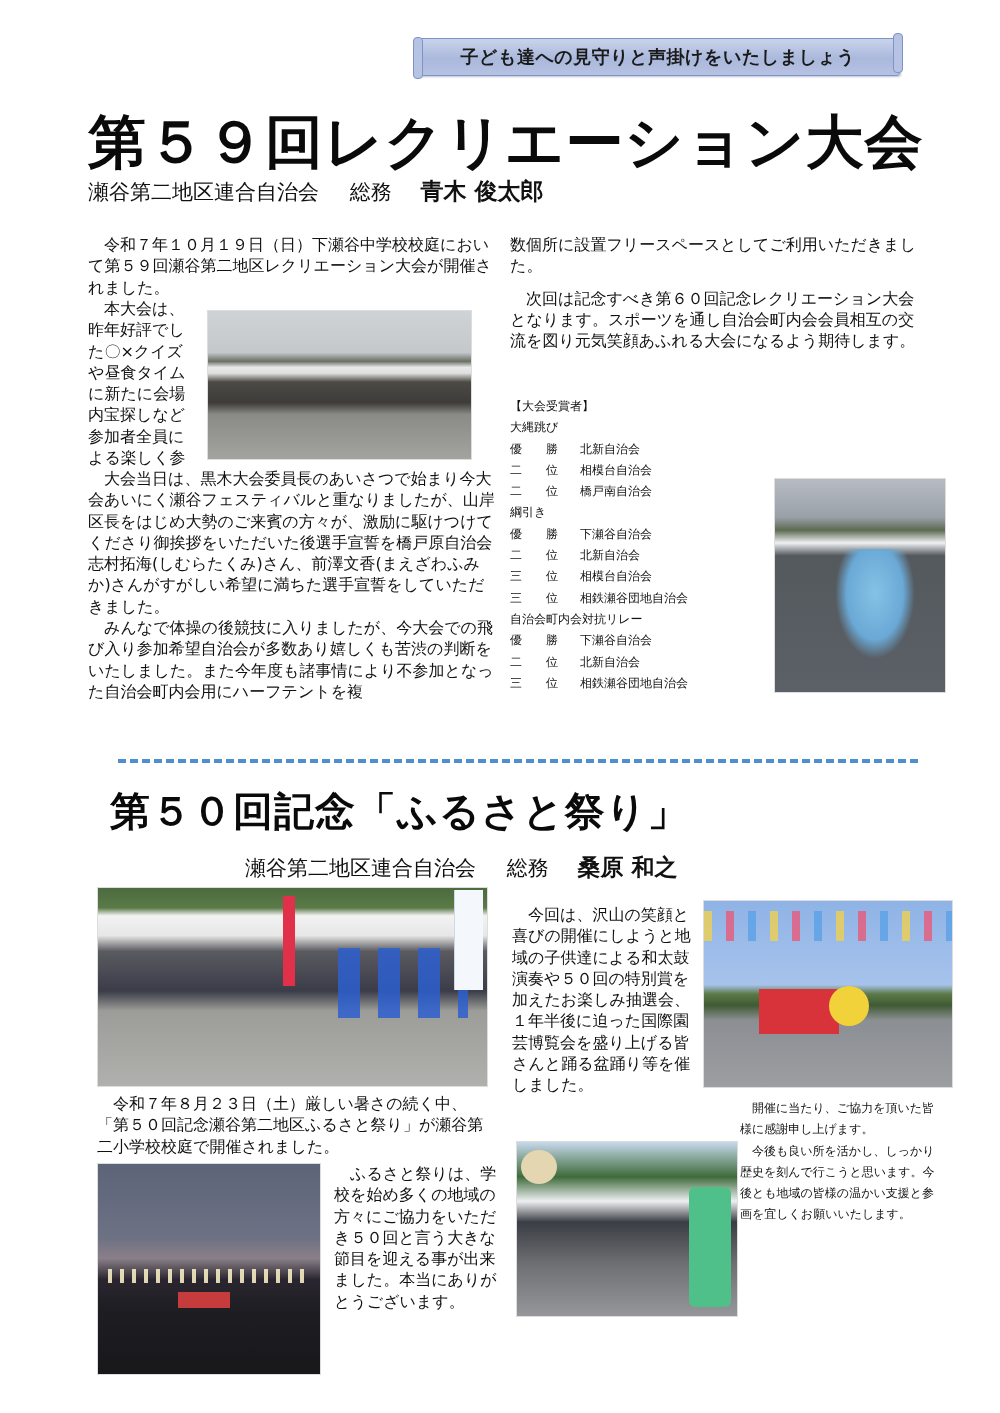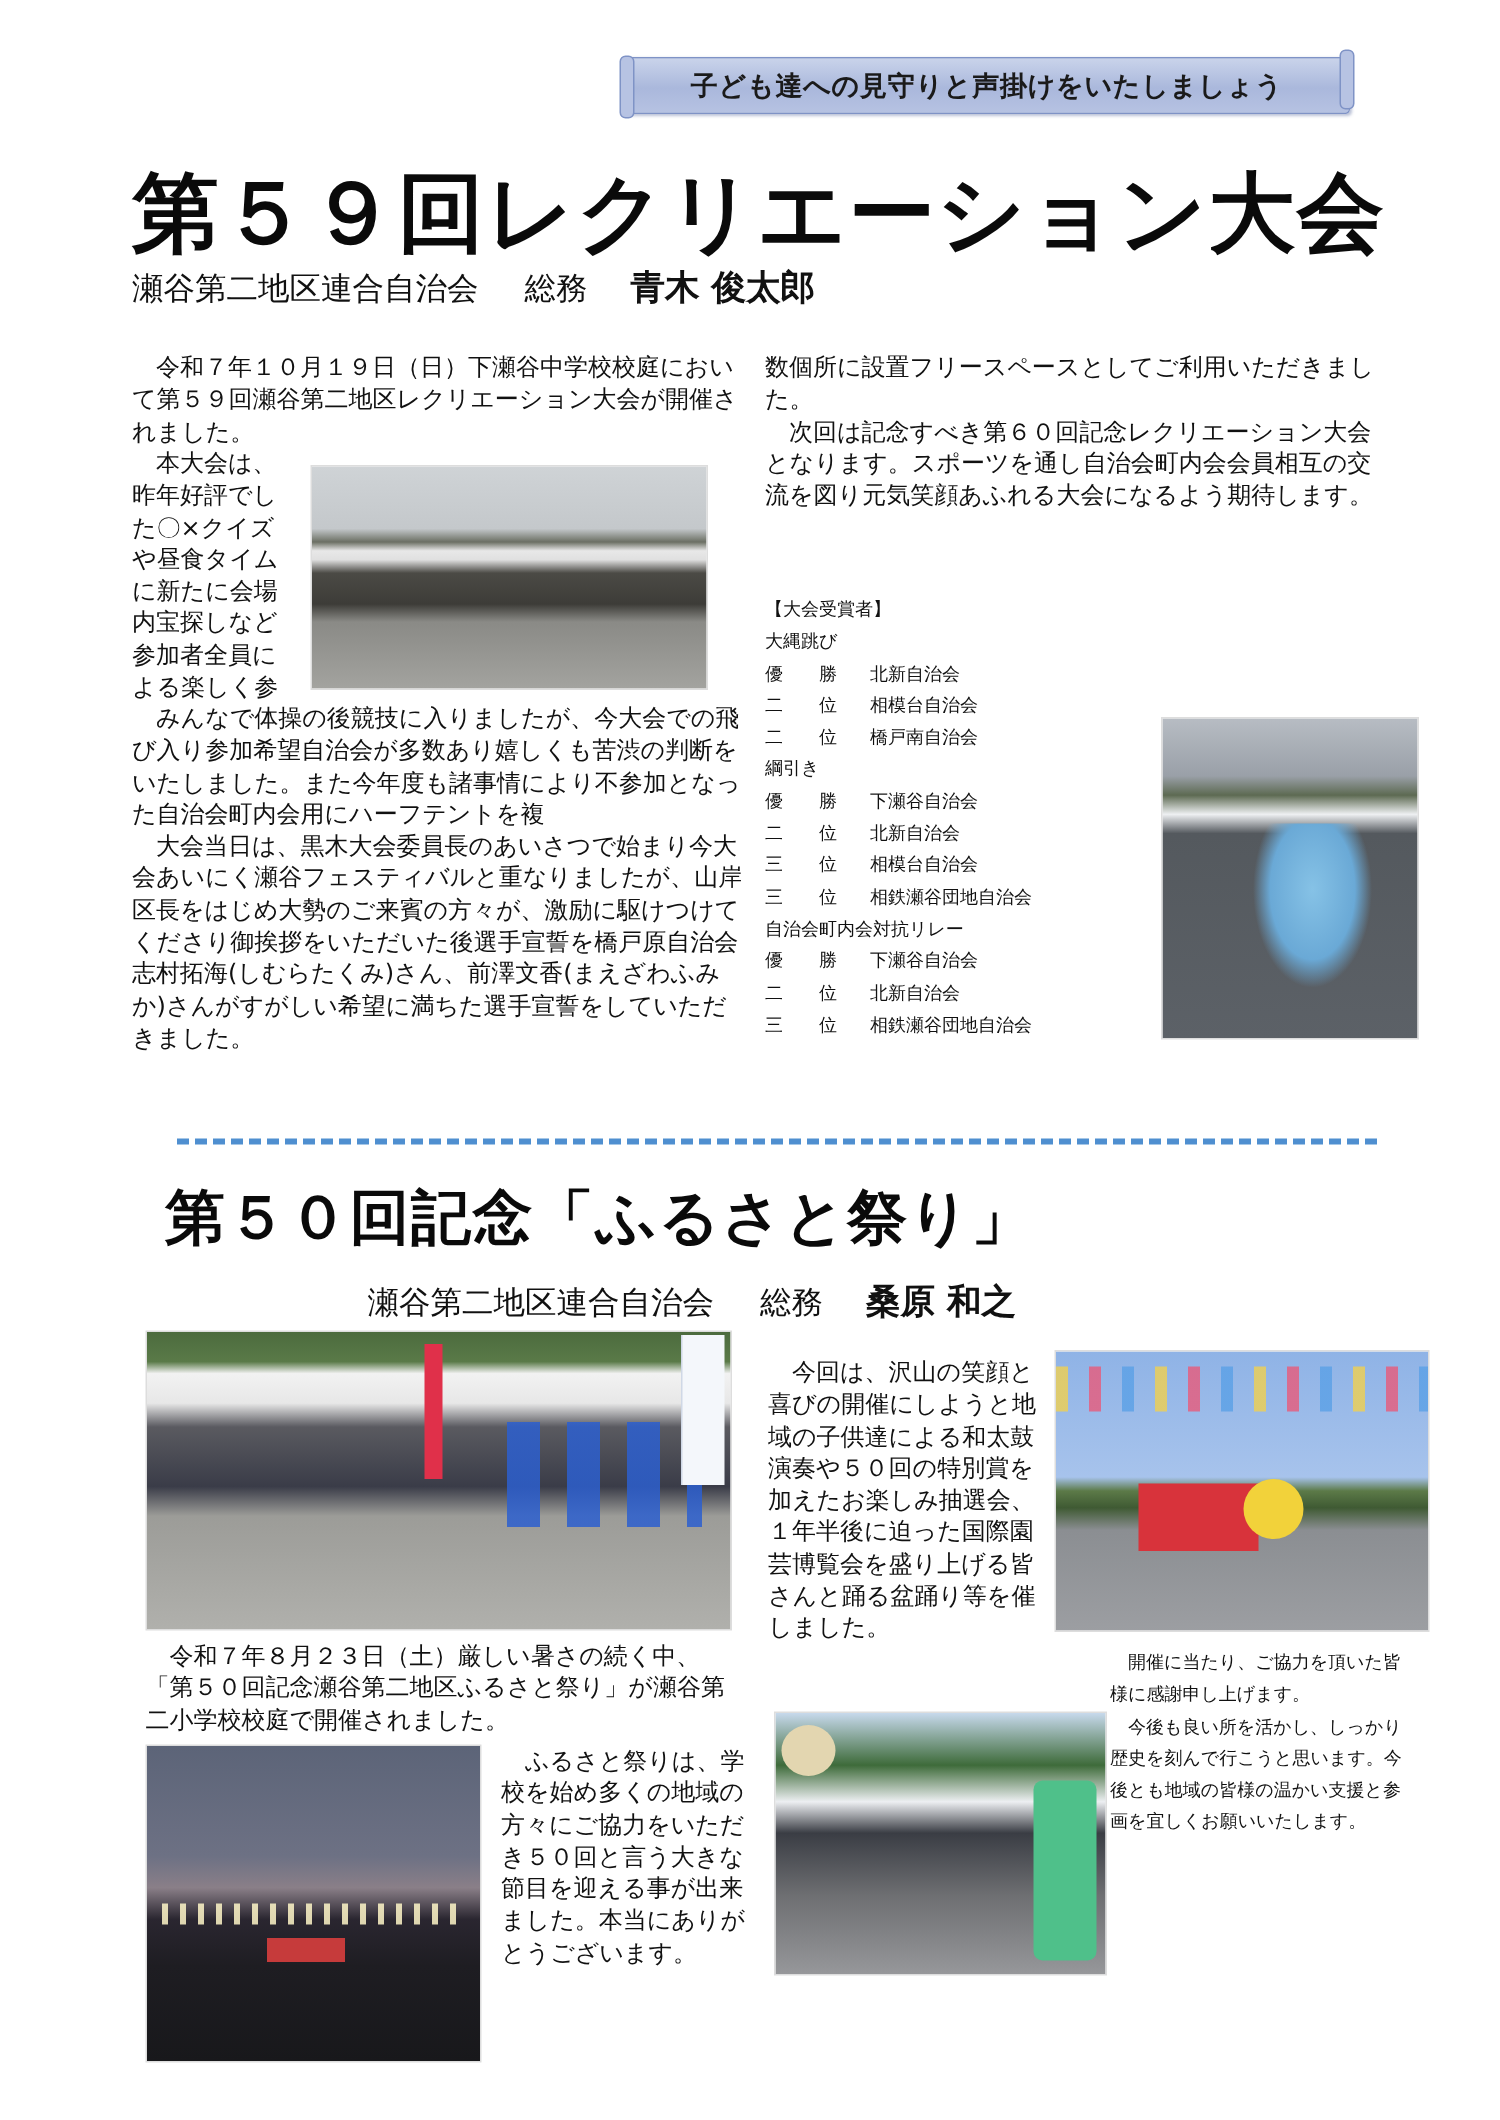--- a/index.html
+++ b/index.html
@@ -126,26 +126,26 @@
   <div>や昼食タイム</div>
   <div>に新たに会場</div>
   <div>内宝探しなど</div>
   <div>参加者全員に</div>
   <div>よる楽しく参</div>
 </div>
 
 <div class="abs photo photo1" title="運動会会場の様子"></div>
 
 <div class="abs body-text col-left-rest">
+  <p class="para indent">大会当日は、黒木大会委員長のあいさつで始まり今大会あいにく瀬谷フェスティバルと重なりましたが、山岸区長をはじめ大勢のご来賓の方々が、激励に駆けつけてくださり御挨拶をいただいた後選手宣誓を橋戸原自治会志村拓海(しむらたくみ)さん、前澤文香(まえざわふみか)さんがすがしい希望に満ちた選手宣誓をしていただきました。</p>
   <p class="para indent">みんなで体操の後競技に入りましたが、今大会での飛び入り参加希望自治会が多数あり嬉しくも苦渋の判断をいたしました。また今年度も諸事情により不参加となった自治会町内会用にハーフテントを複</p>
-  <p class="para indent">大会当日は、黒木大会委員長のあいさつで始まり今大会あいにく瀬谷フェスティバルと重なりましたが、山岸区長をはじめ大勢のご来賓の方々が、激励に駆けつけてくださり御挨拶をいただいた後選手宣誓を橋戸原自治会志村拓海(しむらたくみ)さん、前澤文香(まえざわふみか)さんがすがしい希望に満ちた選手宣誓をしていただきました。</p>
 </div>
 
 <div class="abs body-text col-right">
-  <p class="para" style="">数個所に設置フリースペースとしてご利用いただきました。</p>
+  <p class="para" style="margin-bottom:11px;">数個所に設置フリースペースとしてご利用いただきました。</p>
   <p class="para indent">次回は記念すべき第６０回記念レクリエーション大会となります。スポーツを通し自治会町内会会員相互の交流を図り元気笑顔あふれる大会になるよう期待します。</p>
 </div>
 
 <div class="abs awards">
   <div>【大会受賞者】</div>
 
   <div>大縄跳び</div>
   <div class="row">
       <span class="rank"><span>優</span><span>勝</span></span>
       <span>北新自治会</span>

